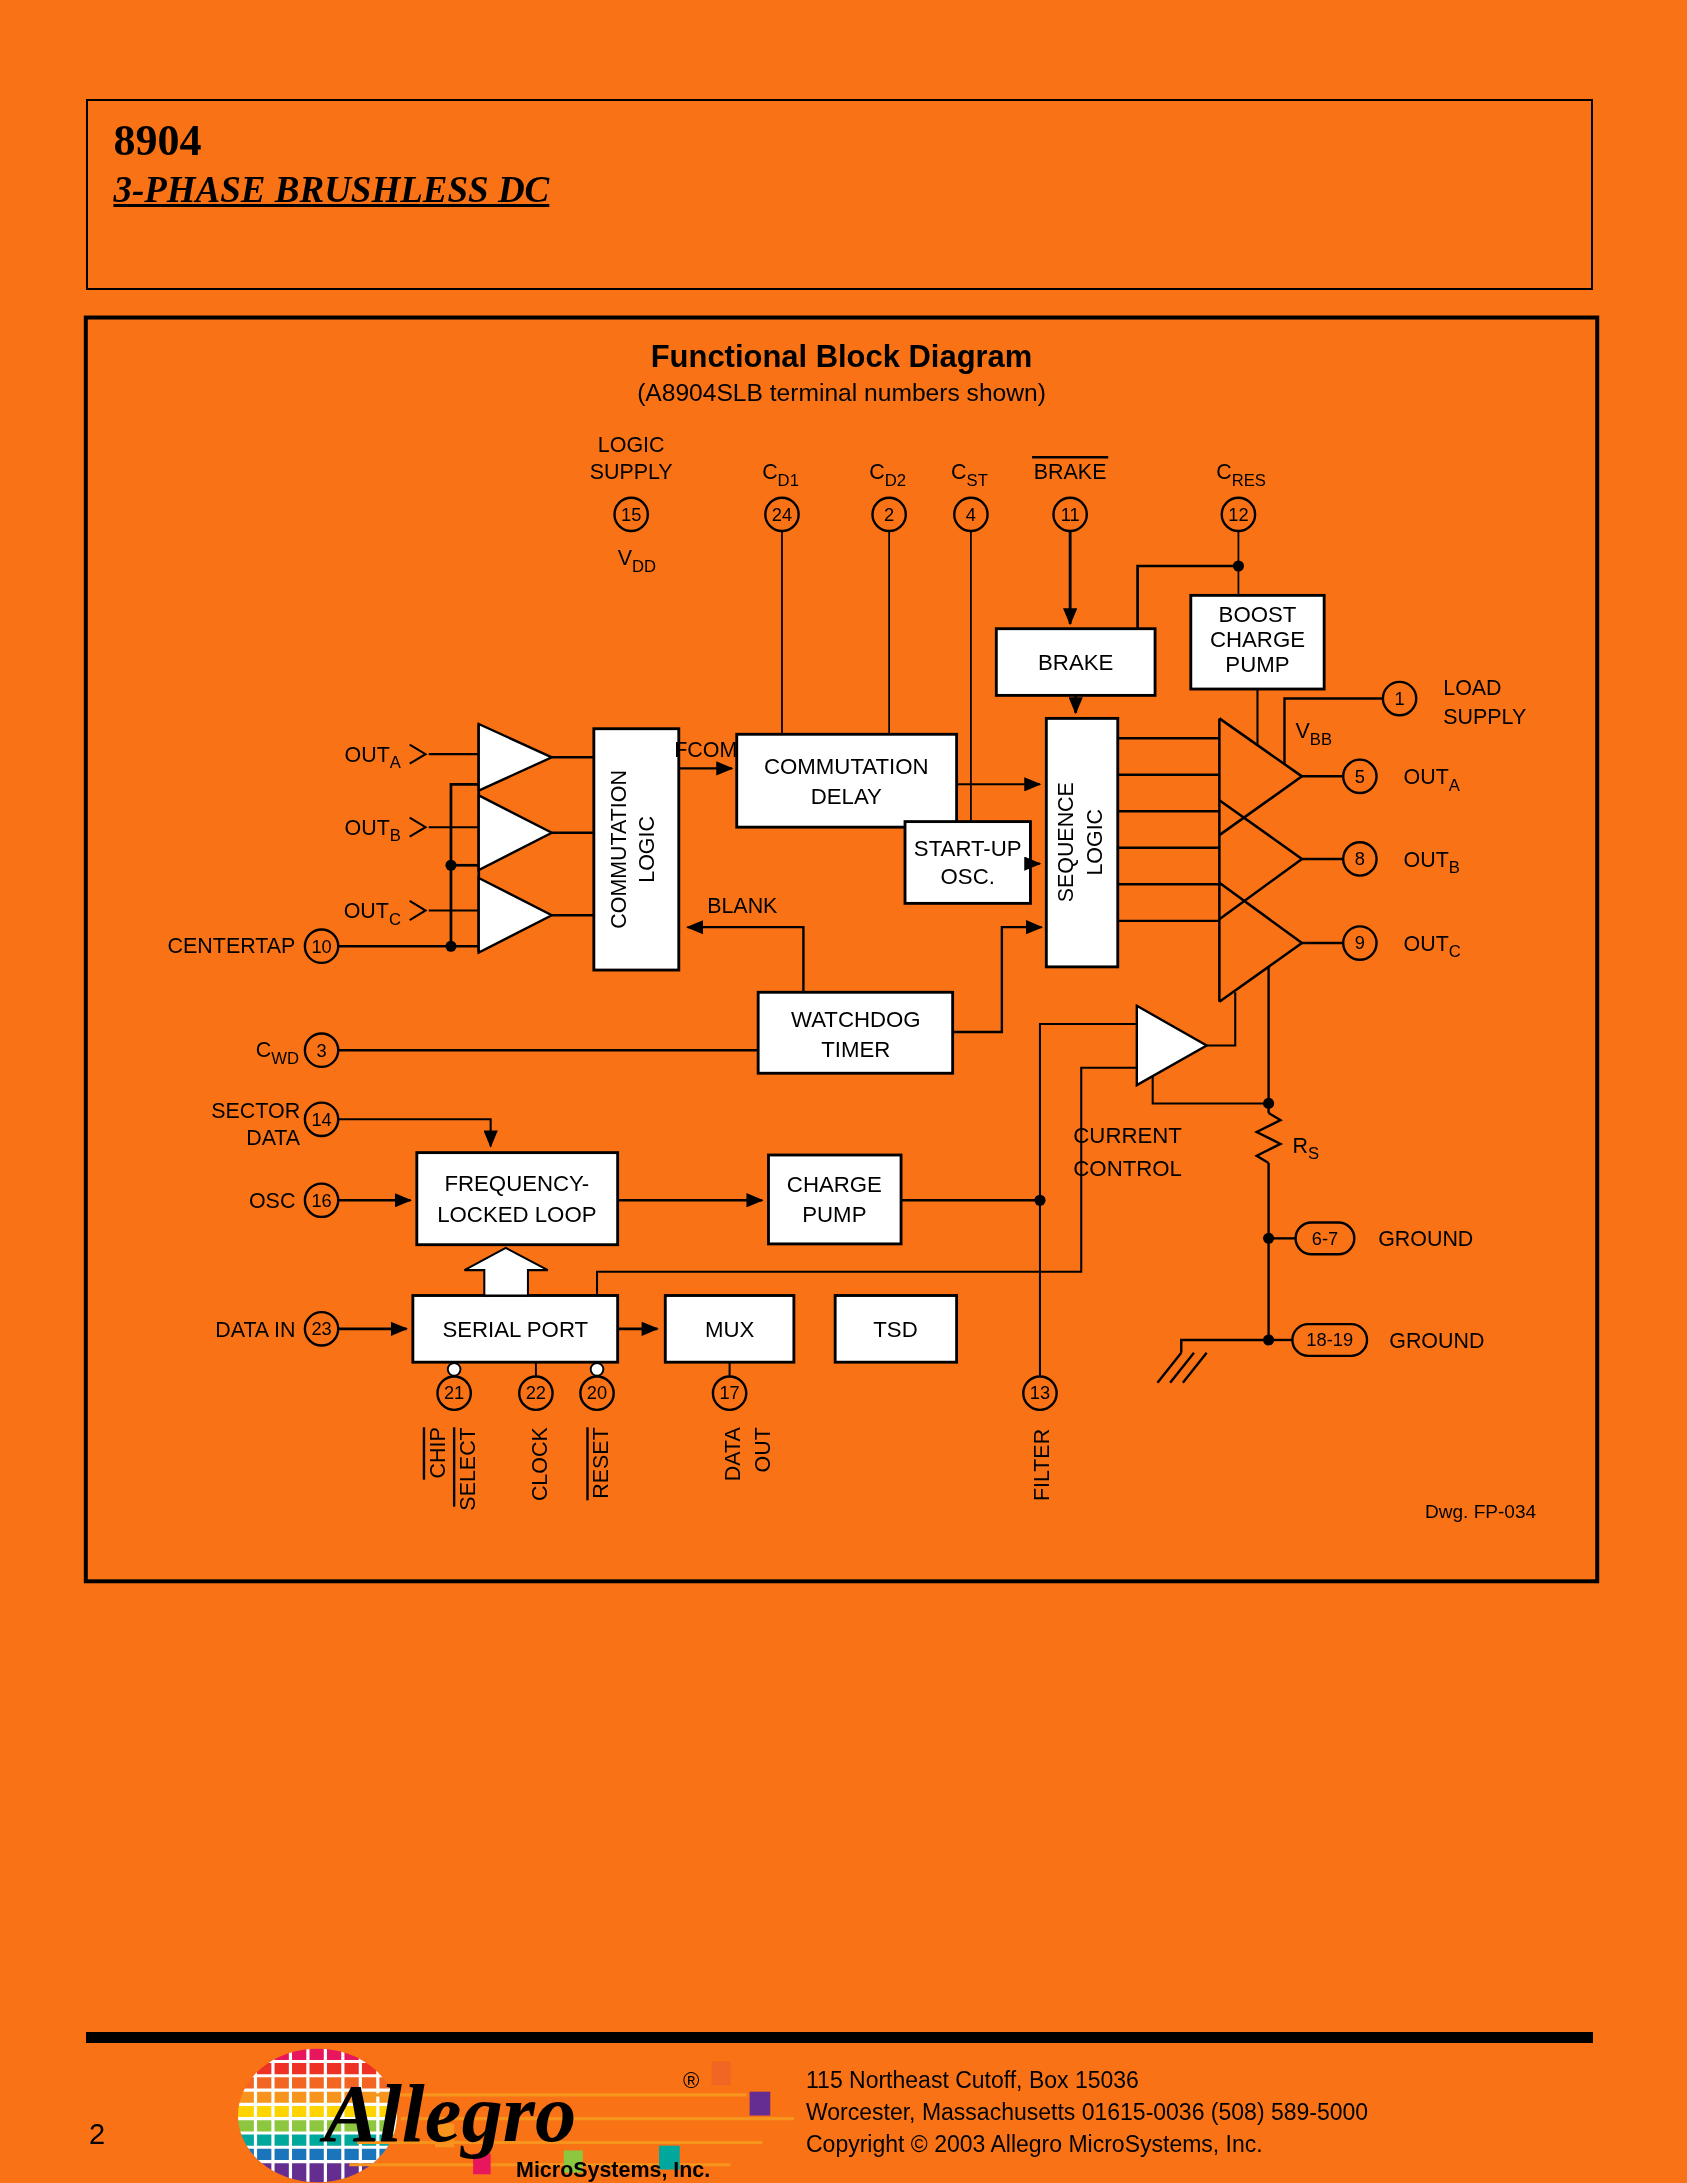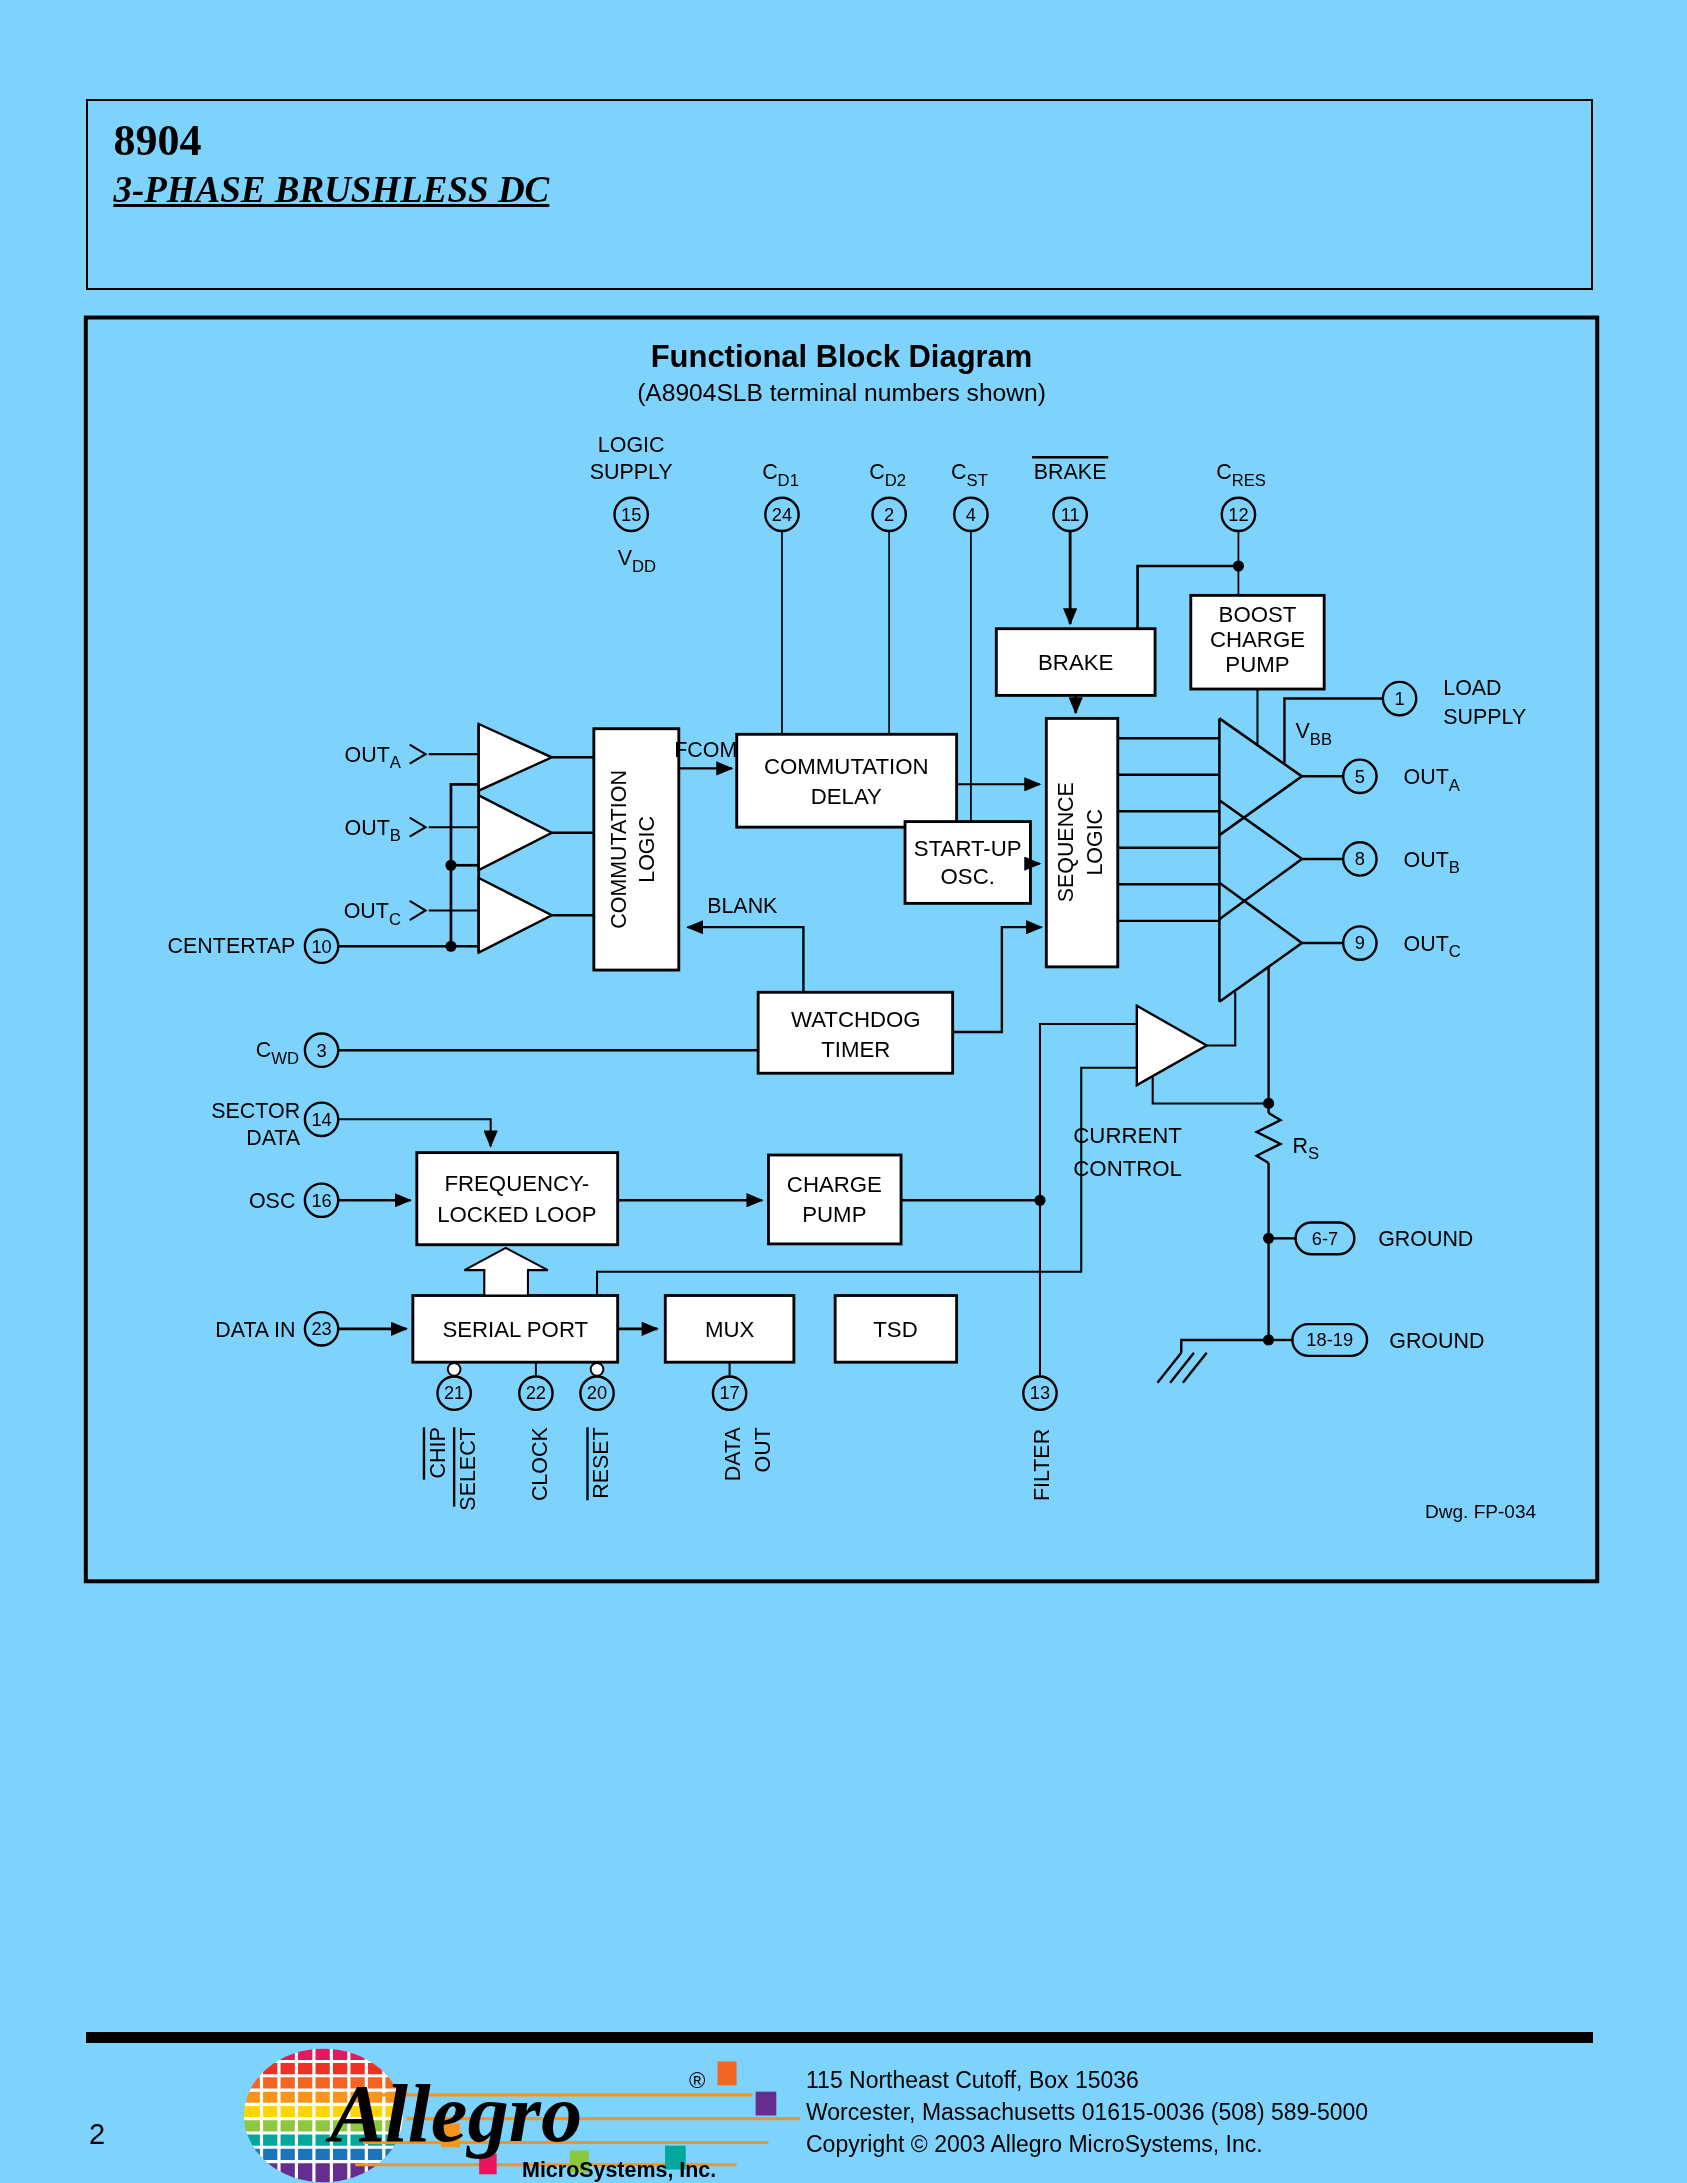--- a/index.html
+++ b/index.html
@@ -1,30 +1,30 @@
 <!DOCTYPE html>
 <html style="font-size:12.7px"><head>
 <meta charset="utf-8">
 <style>
   html,body{margin:0;padding:0;background:#888;}
-  .page{position:relative;width:1687px;height:2183px;background:#7dd3fc;font-family:"Liberation Sans",sans-serif;overflow:hidden;}
+  .page{position:relative;width:1687px;height:2183px;background:#f97316;font-family:"Liberation Sans",sans-serif;overflow:hidden;}
   .header-box{position:absolute;left:86px;top:99px;width:1507px;height:191px;border:2.4px solid #000;box-sizing:border-box;font-family:"Liberation Serif",serif;}
   .part-number{margin:14.3px 0 0 25.4px;font-size:44px;font-weight:bold;color:#000;}
   .part-title{margin:1.6px 0 0 25.4px;font-size:37px;font-weight:bold;font-style:italic;line-height:1.18;color:#000;text-decoration:underline;}
   svg text{fill:#000;}
   .lbl{font-size:27px;}
   .blk{font-size:28px;}
   .num{font-size:23px;}
   .ttl{font-size:39px;font-weight:bold;}
   .sttl{font-size:31px;}
   .dwg{font-size:24px;}
   .footer-bar{position:absolute;left:86px;top:2032px;width:1507px;height:11px;background:#000;}
   .page-num{position:absolute;left:89px;top:2118px;font-size:29px;color:#000;}
   .footer-text{position:absolute;left:806px;top:2064px;font-size:23px;line-height:1.40;color:#000;}
-  .logo-wrap{position:absolute;left:244px;top:2047px;width:572px;height:137px;}
+  .logo-wrap{position:absolute;left:238px;top:2047px;width:572px;height:137px;}
 </style>
 </head>
 <body>
 
 <div class="page">
 
   <div class="header-box">
     <div class="part-number">8904</div>
     <div class="part-title">3-PHASE BRUSHLESS DC</div>
   </div>

